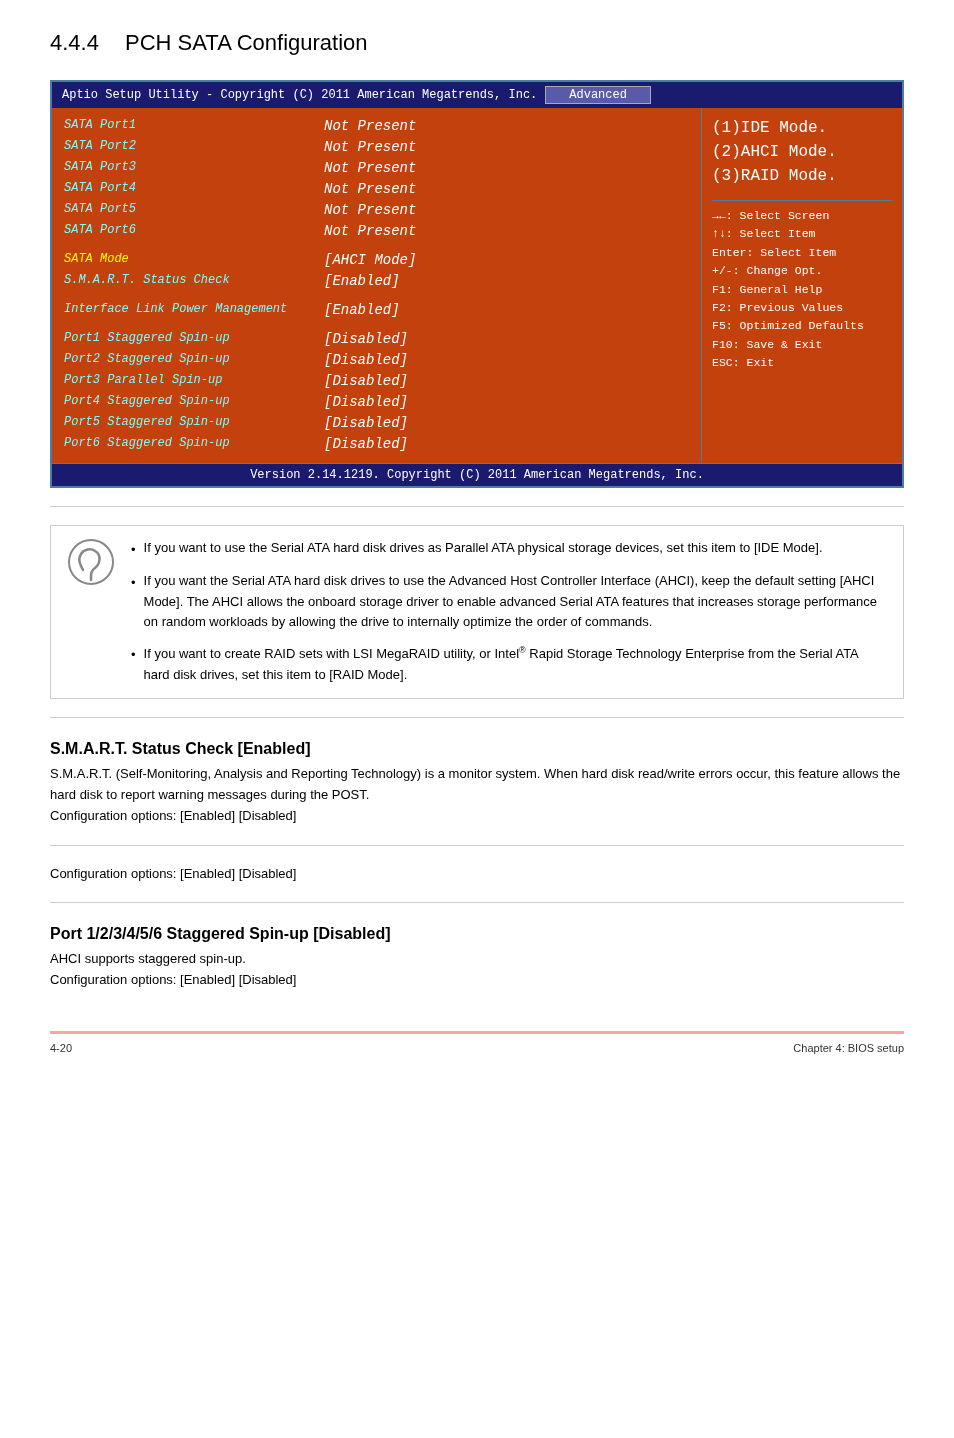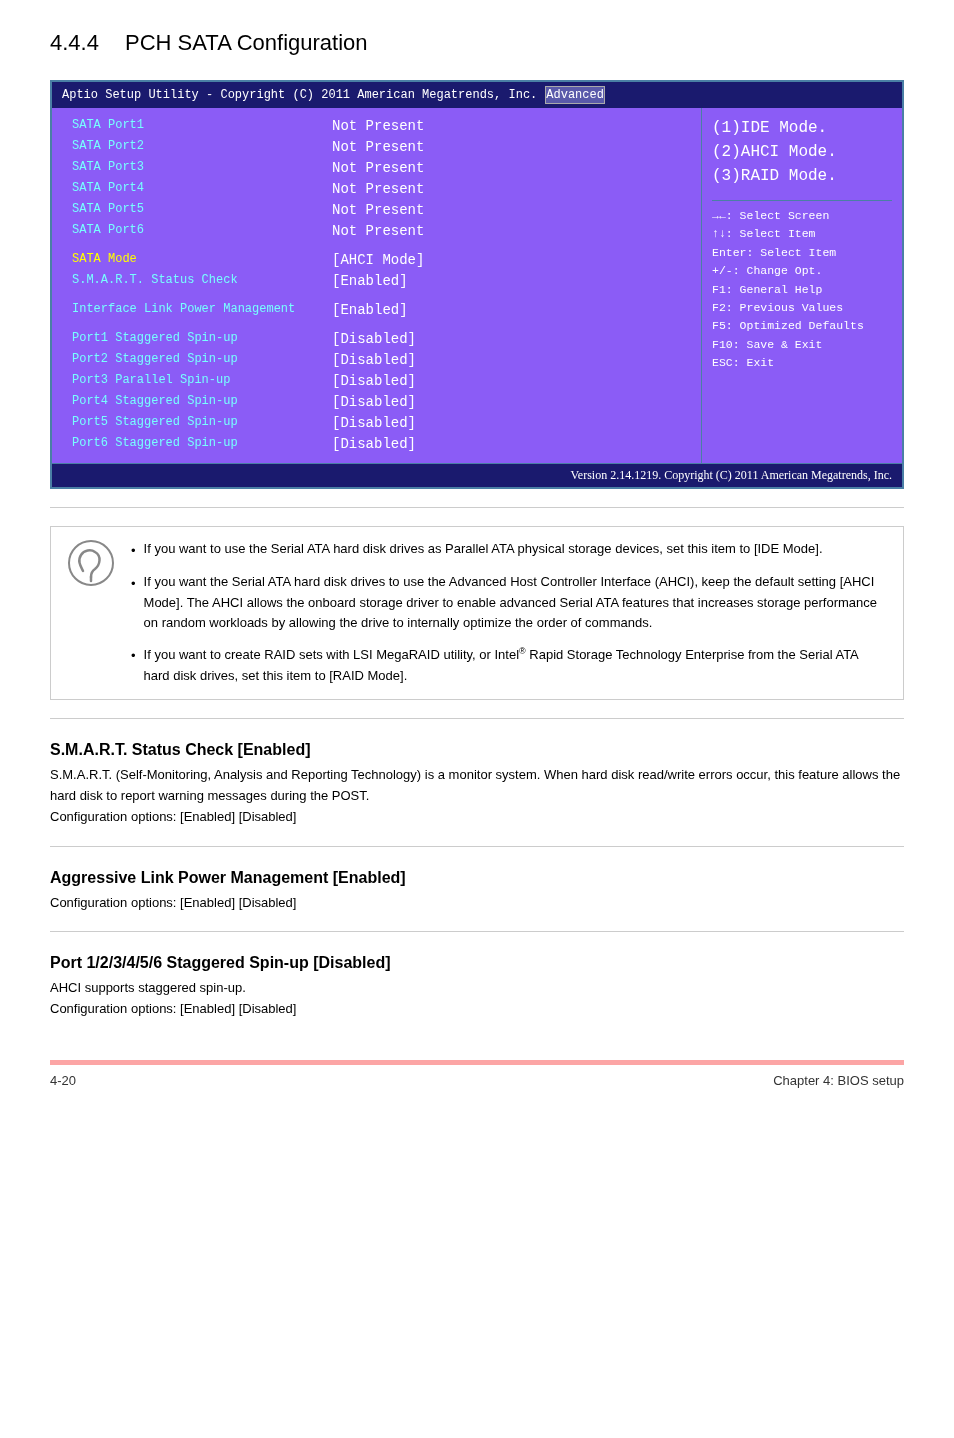--- a/index.html
+++ b/index.html
@@ -19,51 +19,52 @@
       font-weight: normal;
       margin-bottom: 24px;
     }
     .page-title span.section-num {
       margin-right: 20px;
     }
 
     
     .bios-box {
       border: 2px solid #4a7fa5;
-      background: #8b5cf6;
+      background: #c2410c;
       color: #fff;
       font-family: 'Courier New', Courier, monospace;
       font-size: 12px;
       margin-bottom: 16px;
       width: 100%;
     }
     .bios-header {
       background: #1a1a6e;
       color: #fff;
       padding: 4px 10px;
       font-family: 'Courier New', Courier, monospace;
       font-size: 12px;
       display: flex;
       align-items: center;
     }
     .bios-header .tab-active {
       background: #5a5aaa;
       color: #fff;
-      padding: 1px 0;
+      padding: 1px 23px;
       margin-left: 8px;
       border: 1px solid #aaa;
     }
     .bios-body {
       display: flex;
       padding: 0;
     }
     .bios-left {
       flex: 1;
-      padding: 8px 20px;
+      padding: 8px 12px;
       border-right: 1px solid #4a7fa5;
+      font-style: italic;
     }
     .bios-right {
       width: 200px;
       padding: 8px 10px;
       font-family: 'Courier New', Courier, monospace;
       font-size: 12px;
       color: #fff;
     }
     .bios-row {
       display: flex;
@@ -84,23 +85,23 @@
       color: #fff;
       font-family: 'Courier New', Courier, monospace;
       font-size: 14px;
     }
     .bios-spacer {
       height: 8px;
     }
     .bios-footer {
       background: #1a1a6e;
       color: #fff;
-      text-align: right;
+      text-align: center;
       padding: 4px 10px;
-      font-family: Liberation Serif, serif;
+      font-family: Liberation Mono, monospace;
       font-size: 12px;
       border-top: 1px solid #4a7fa5;
     }
     .bios-help-line {
       line-height: 1.6;
       font-size: 11.5px;
     }
     .bios-right-top {
       color: #fff;
       margin-bottom: 12px;
@@ -157,22 +158,22 @@
     .note-item:last-child {
       margin-bottom: 0;
     }
 
     
     .page-footer {
       display: flex;
       justify-content: space-between;
       margin-top: 40px;
       padding-top: 8px;
-      border-top: 5px solid #fca5a5;
-      font-size: 13px;
+      border-top: 3px solid #fca5a5;
+      font-size: 11px;
       color: #333;
       align-items: flex-end;
     }
 
     
     .section-divider {
       border: none;
       border-top: 1px solid #ccc;
       margin: 18px 0;
     }
@@ -304,21 +305,20 @@
         <div class="note-item">
           <span class="bullet">•</span>
           <span>If you want to create RAID sets with LSI MegaRAID utility, or Intel<sup>®</sup> Rapid Storage Technology Enterprise from the Serial ATA hard disk drives, set this item to [RAID Mode].</span>
         </div>
       </div>
     </div>
     <hr class="section-divider">
     <h2 class="section-heading">S.M.A.R.T. Status Check [Enabled]</h2>
     <p class="section-desc">S.M.A.R.T. (Self-Monitoring, Analysis and Reporting Technology) is a monitor system. When hard disk read/write errors occur, this feature allows the hard disk to report warning messages during the POST.<br>Configuration options: [Enabled] [Disabled]</p>
     <hr class="section-divider">
-    <h2 class="section-heading">Aggressive Link Power Management [Enabled]</h2>
     <p class="section-desc">Configuration options: [Enabled] [Disabled]</p>
     <hr class="section-divider">
     <h2 class="section-heading">Port 1/2/3/4/5/6 Staggered Spin-up [Disabled]</h2>
     <p class="section-desc">AHCI supports staggered spin-up.<br>Configuration options: [Enabled] [Disabled]</p>
   </div>
 
 <div class="page-footer">
   <span>4-20</span>
   <span>Chapter 4: BIOS setup</span>
 </div>

